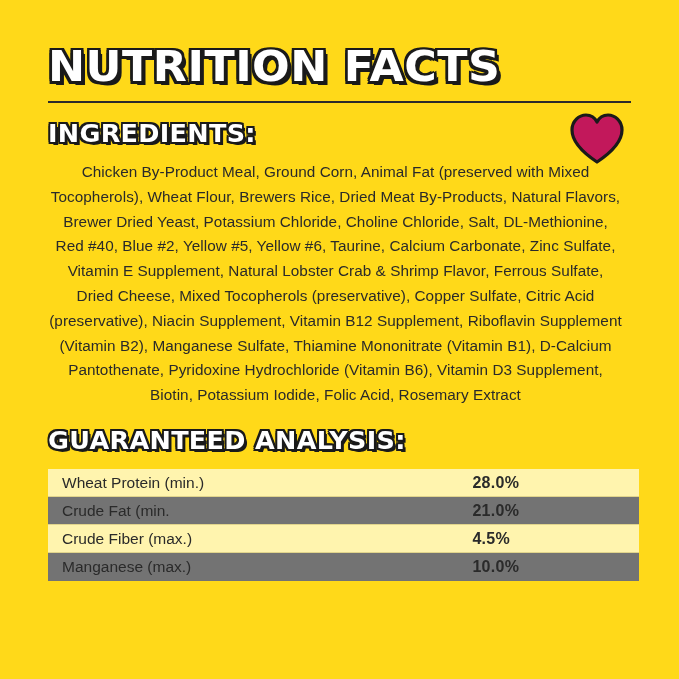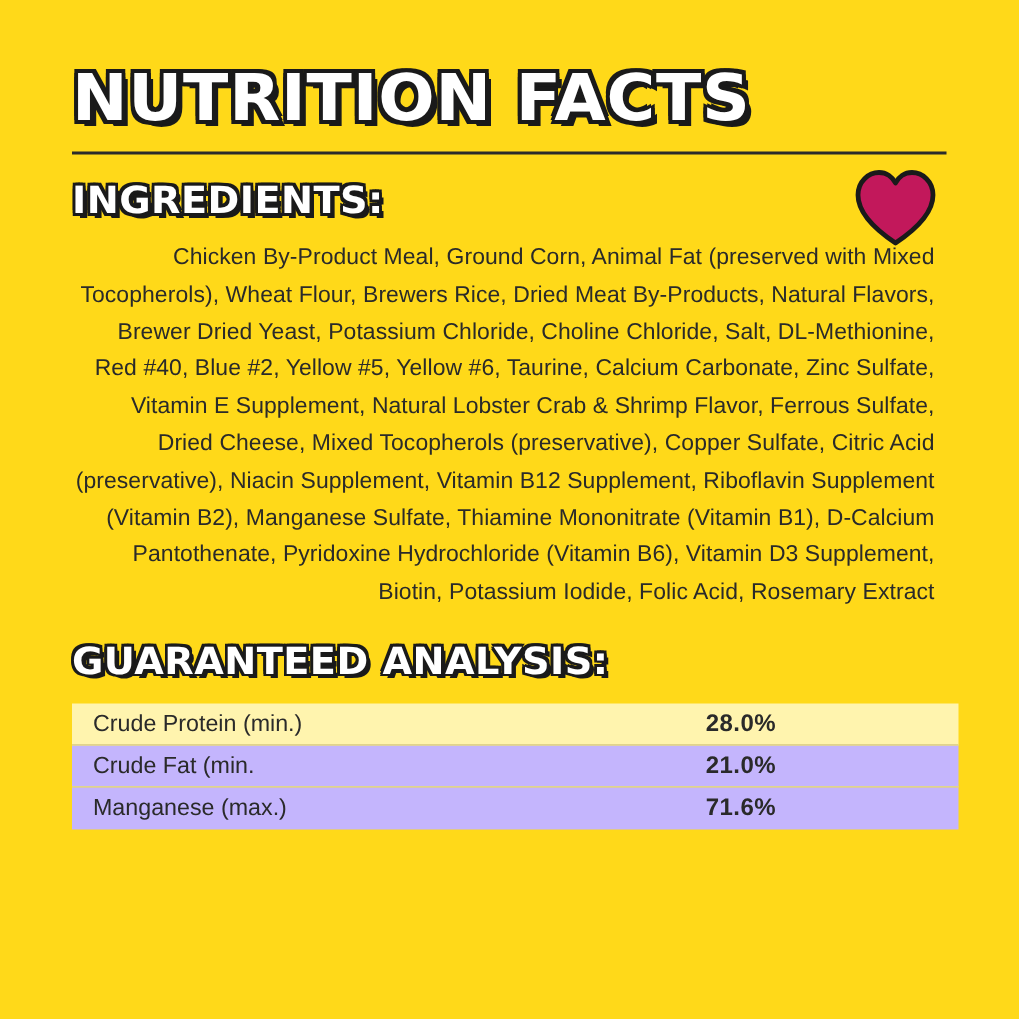--- a/index.html
+++ b/index.html
@@ -74,21 +74,21 @@
     transform-origin: left center;
   }
 
   
   .ingredients-body {
     font-family: "Liberation Sans", sans-serif;
     font-size: 15.3px;
     line-height: 1.62;
     color: #2a2a2a;
     margin: 0 12px 0 4px;
-    text-align: right;
+    text-align: center;
     letter-spacing: 0.05px;
   }
 
   
   .ga-wrap {
     margin-top: 18px;
     position: relative;
   }
   .ga-table {
     width: 100%;
@@ -96,21 +96,21 @@
     margin-left: 4px;
     margin-top: 2px;
   }
   .ga-table tr {
     height: 28px;
   }
   .ga-table tr.alt td {
     background: #FFF4AE;
   }
   .ga-table tr.plain td {
-    background: #c4b5fd;
+    background: #737373;
   }
   .ga-table td {
     font-family: "Liberation Sans", sans-serif;
     font-size: 15.5px;
     color: #2a2a2a;
     padding: 4px 14px;
     border-bottom: 1px solid #e0d48c;
   }
   .ga-table tr:last-child td {
     border-bottom: none;
@@ -150,28 +150,32 @@
 
   <div class="ga-wrap">
 
     
 
     <div class="section-head">GUARANTEED ANALYSIS:</div>
 
     <table class="ga-table">
       <tbody>
         <tr class="alt">
-          <td>Crude Protein (min.)</td>
+          <td>Wheat Protein (min.)</td>
           <td class="value">28.0%</td>
         </tr>
         <tr class="plain">
           <td>Crude Fat (min.</td>
           <td class="value">21.0%</td>
         </tr>
+        <tr class="alt">
+          <td>Crude Fiber (max.)</td>
+          <td class="value">4.5%</td>
+        </tr>
         <tr class="plain">
           <td>Manganese (max.)</td>
-          <td class="value">71.6%</td>
+          <td class="value">10.0%</td>
         </tr>
       </tbody>
     </table>
   </div>
 
 </div>
 
 </body></html>

